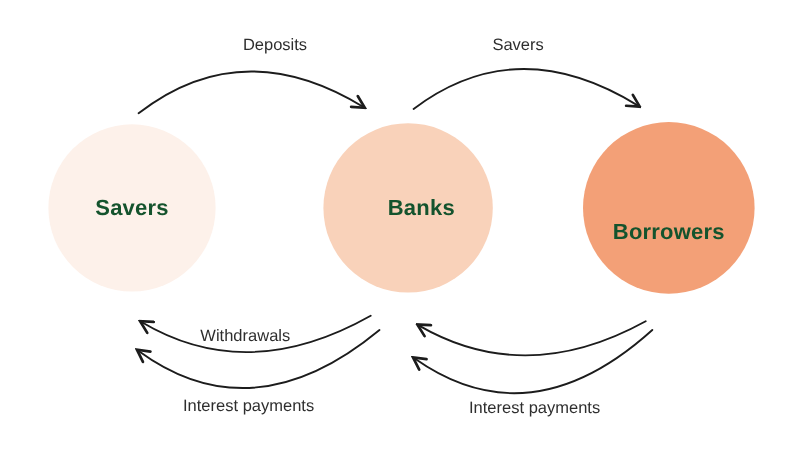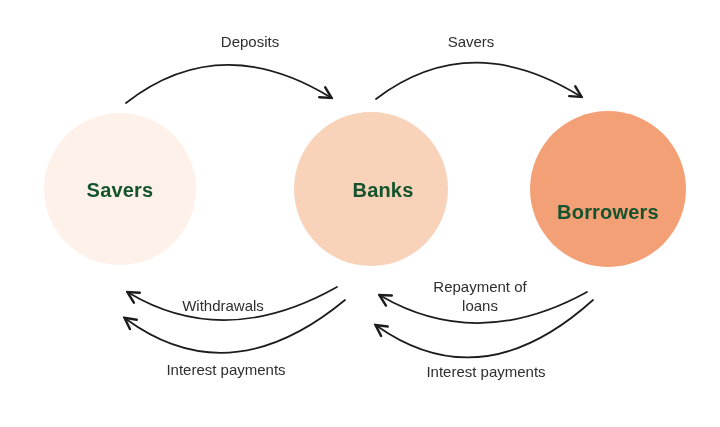--- a/index.html
+++ b/index.html
@@ -75,16 +75,15 @@
   </svg>
 
   <div class="node-label" style="left:120px; top:190px;">Savers</div>
   <div class="node-label" style="left:383px; top:190px;">Banks</div>
   <div class="node-label" style="left:608px; top:190px;margin-top:22px;">Borrowers</div>
 
   <div class="flow-label" style="left:222px; top:42px;margin-left:28px;">Deposits</div>
   <div class="flow-label" style="left:471px; top:42px;">Savers</div>
   <div class="flow-label" style="left:223px; top:306px;text-align:center;">Withdrawals</div>
   <div class="flow-label" style="left:226px; top:370px;">Interest payments</div>
-  <div class="flow-label wrap" style="left:480px; top:297px;">Repayment of loans</div>
   <div class="flow-label" style="left:486px; top:372px;">Interest payments</div>
 
 </div>
 
 </body></html>

